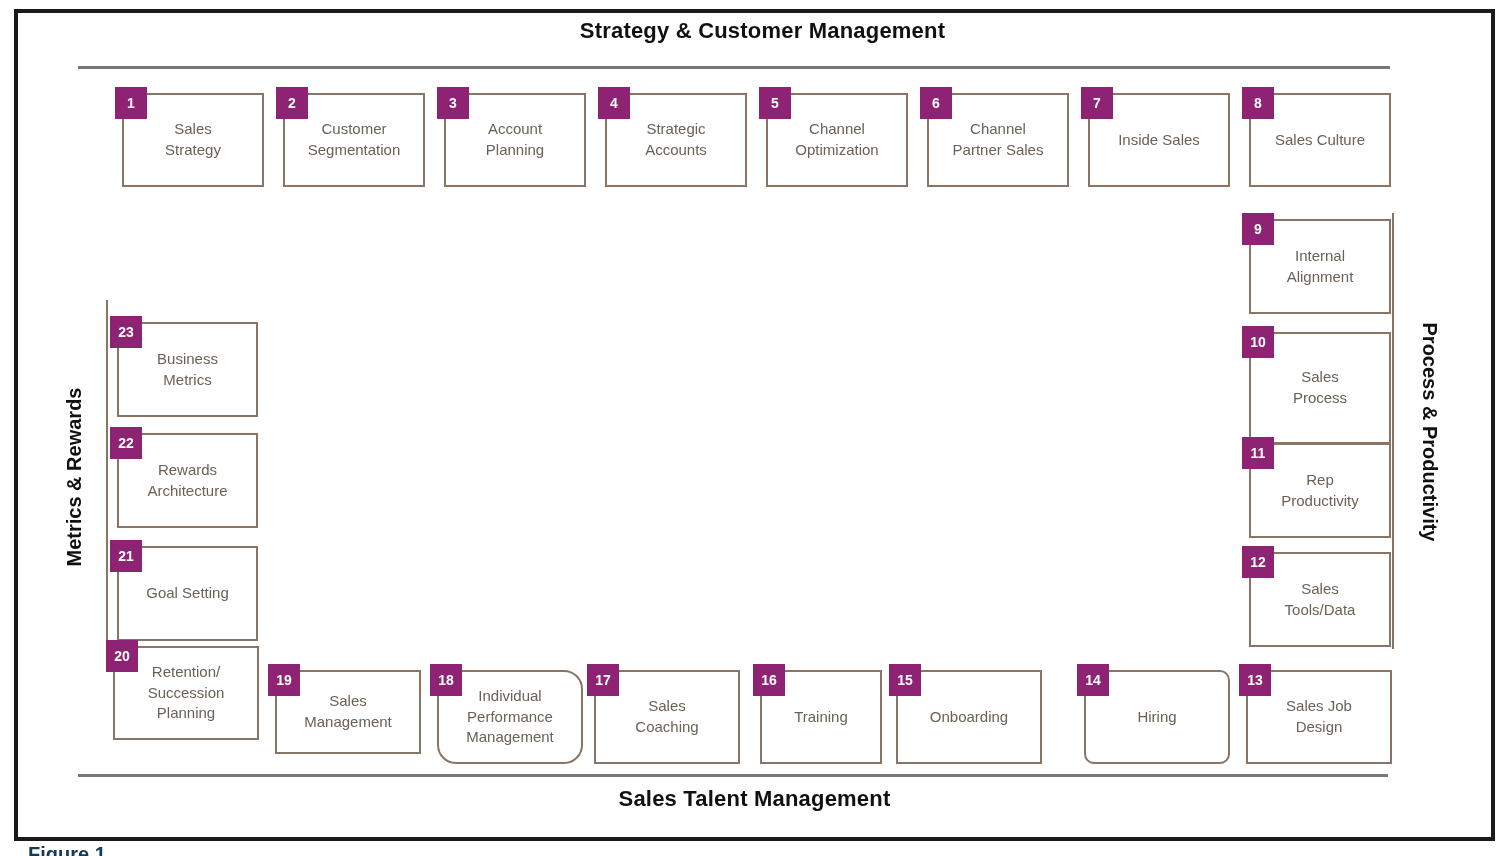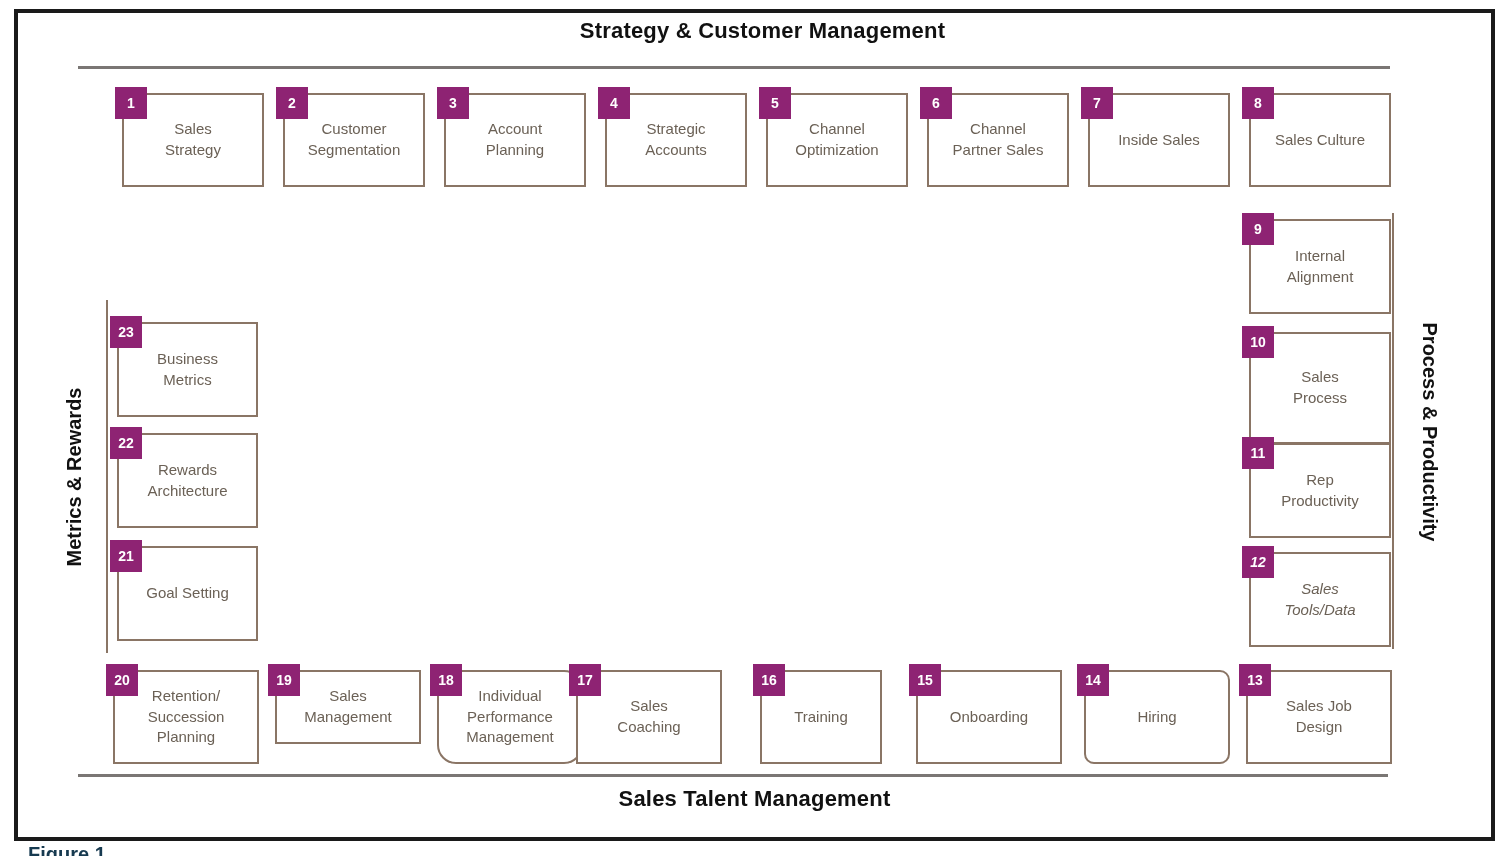--- a/index.html
+++ b/index.html
@@ -144,68 +144,68 @@
 <div class="box" style="left:1249px; top:332px; width:142px; height:112px;">
   <span class="badge">10</span>
   <span class="label">Sales
 Process</span>
 </div>
 <div class="box" style="left:1249px; top:443px; width:142px; height:95px;">
   <span class="badge">11</span>
   <span class="label">Rep
 Productivity</span>
 </div>
-<div class="box" style="left:1249px; top:552px; width:142px; height:95px;font-style:italic;">
+<div class="box" style="left:1249px; top:552px; width:142px; height:95px;">
   <span class="badge">12</span>
   <span class="label">Sales
 Tools/Data</span>
 </div>
 
 <div class="box" style="left:117px; top:322px; width:141px; height:95px;">
   <span class="badge">23</span>
   <span class="label">Business
 Metrics</span>
 </div>
 <div class="box" style="left:117px; top:433px; width:141px; height:95px;">
   <span class="badge">22</span>
   <span class="label">Rewards
 Architecture</span>
 </div>
 <div class="box" style="left:117px; top:546px; width:141px; height:95px;">
   <span class="badge">21</span>
   <span class="label">Goal Setting</span>
 </div>
 
-<div class="box" style="left:113px; top:670px; width:146px; height:94px;">
+<div class="box" style="left:113px; top:646px; width:146px; height:94px;">
   <span class="badge">20</span>
   <span class="label">Retention/
 Succession
 Planning</span>
 </div>
-<div class="box" style="left:275px; top:670px; width:146px; height:74px;">
+<div class="box" style="left:275px; top:670px; width:146px; height:84px;">
   <span class="badge">19</span>
   <span class="label">Sales
 Management</span>
 </div>
 <div class="box" style="left:437px; top:670px; width:146px; height:94px;border-radius:19px;">
   <span class="badge">18</span>
   <span class="label">Individual
 Performance
 Management</span>
 </div>
-<div class="box" style="left:576px; top:670px; width:146px; height:94px;">
+<div class="box" style="left:594px; top:670px; width:146px; height:94px;">
   <span class="badge">17</span>
   <span class="label">Sales
 Coaching</span>
 </div>
 <div class="box" style="left:760px; top:670px; width:122px; height:94px;">
   <span class="badge">16</span>
   <span class="label">Training</span>
 </div>
-<div class="box" style="left:916px; top:670px; width:146px; height:94px;">
+<div class="box" style="left:896px; top:670px; width:146px; height:94px;">
   <span class="badge">15</span>
   <span class="label">Onboarding</span>
 </div>
 <div class="box" style="left:1084px; top:670px; width:146px; height:94px;border-radius:10px;">
   <span class="badge">14</span>
   <span class="label">Hiring</span>
 </div>
 <div class="box" style="left:1246px; top:670px; width:146px; height:94px;">
   <span class="badge">13</span>
   <span class="label">Sales Job

